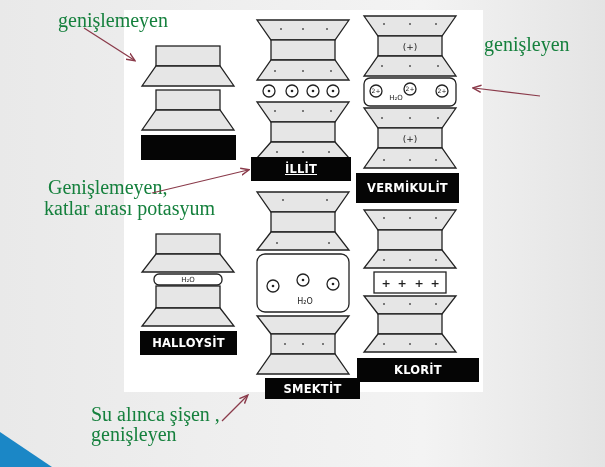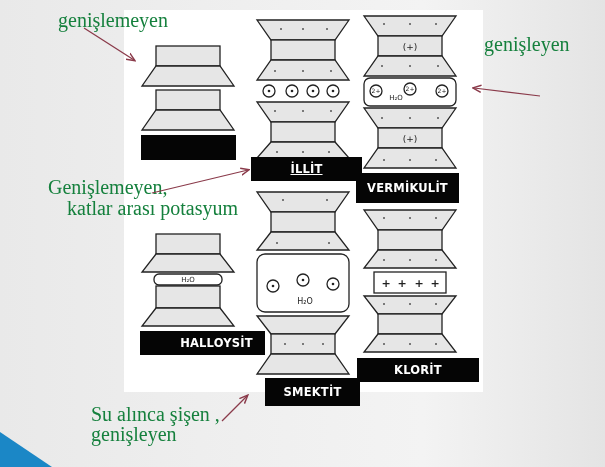--- a/index.html
+++ b/index.html
@@ -37,21 +37,21 @@
 </head>
 <body>
 
 <div class="corner"></div>
 
 <div class="panel"></div>
 
 <div class="annot" style="left:58px; top:10px;">genişlemeyen</div>
 <div class="annot" style="left:484px; top:34px;">genişleyen</div>
 <div class="annot" style="left:48px; top:177px;">Genişlemeyen,</div>
-<div class="annot" style="left:44px; top:198px;margin-left:23px;">katlar arası potasyum</div>
+<div class="annot" style="left:44px; top:198px;">katlar arası potasyum</div>
 <div class="annot" style="left:91px; top:404px;">Su alınca şişen ,</div>
 <div class="annot" style="left:91px; top:424px;">genişleyen</div>
 
 <svg class="arrows" width="605" height="467">
   <defs>
     <marker id="ah" markerWidth="8" markerHeight="8" refX="6" refY="4" orient="auto">
       <path d="M0,1 L7,4 L0,7" fill="none" stroke="#8a3a4a" stroke-width="1.2"></path>
     </marker>
   </defs>
   <line x1="84" y1="28" x2="134" y2="60" stroke="#8a3a4a" stroke-width="1.2" marker-end="url(#ah)"></line>
@@ -103,21 +103,21 @@
         <circle cx="78" cy="79" r="6"></circle>
     </g>
     <g fill="#222">
       <circle cx="14" cy="79" r="1.3"></circle>
         <circle cx="37" cy="79" r="1.3"></circle>
       <circle cx="58" cy="79" r="1.3"></circle>
         <circle cx="78" cy="79" r="1.3"></circle>
     </g>
   </svg>
 </div>
-<div class="label" style="left:251px; top:157px; width:111px; height:24px;text-decoration:underline;">İLLİT</div>
+<div class="label" style="left:251px; top:157px; width:100px; height:24px;text-decoration:underline;">İLLİT</div>
 
 <div class="mineral" style="left:362px; top:12px;">
   <svg width="100" height="160">
     <g fill="#e6e6e6" stroke="#222" stroke-width="1.3">
       <polygon points="2,4 94,4 80,24 16,24"></polygon>
       <rect x="16" y="24" width="64" height="20"></rect>
       <polygon points="16,44 80,44 94,64 2,64"></polygon>
       <polygon points="2,96 94,96 80,116 16,116"></polygon>
       <rect x="16" y="116" width="64" height="20"></rect>
       <polygon points="16,136 80,136 94,156 2,156"></polygon>
@@ -159,21 +159,21 @@
     <g fill="#e6e6e6" stroke="#222" stroke-width="1.3">
       <rect x="16" y="2" width="64" height="20"></rect>
       <polygon points="16,22 80,22 94,40 2,40"></polygon>
       <rect x="16" y="54" width="64" height="22"></rect>
       <polygon points="16,76 80,76 94,94 2,94"></polygon>
     </g>
     <rect x="14" y="42" width="68" height="11" rx="5" fill="#fff" stroke="#222" stroke-width="1.3"></rect>
     <text class="svgtxt" x="48" y="50" font-size="7" text-anchor="middle" fill="#222">H₂O</text>
   </svg>
 </div>
-<div class="label" style="left:140px; top:331px; width:97px; height:24px;padding-left:28px;">HALLOYSİT</div>
+<div class="label" style="left:140px; top:331px; width:97px; height:24px;">HALLOYSİT</div>
 
 <div class="mineral" style="left:255px; top:188px;">
   <svg width="100" height="190">
     <g fill="#e6e6e6" stroke="#222" stroke-width="1.3">
       <polygon points="2,4 94,4 80,24 16,24"></polygon>
       <rect x="16" y="24" width="64" height="20"></rect>
       <polygon points="16,44 80,44 94,62 2,62"></polygon>
       <polygon points="2,128 94,128 80,146 16,146"></polygon>
       <rect x="16" y="146" width="64" height="20"></rect>
       <polygon points="16,166 80,166 94,186 2,186"></polygon>
@@ -194,21 +194,21 @@
         <circle cx="78" cy="96" r="6"></circle>
     </g>
     <g fill="#222">
       <circle cx="18" cy="98" r="1.3"></circle>
         <circle cx="48" cy="92" r="1.3"></circle>
         <circle cx="78" cy="96" r="1.3"></circle>
     </g>
     <text class="svgtxt" x="50" y="116" font-size="8" text-anchor="middle" fill="#222">H₂O</text>
   </svg>
 </div>
-<div class="label" style="left:265px; top:378px; width:95px; height:28px;">SMEKTİT</div>
+<div class="label" style="left:265px; top:378px; width:95px; height:21px;">SMEKTİT</div>
 
 <div class="mineral" style="left:362px; top:206px;">
   <svg width="100" height="150">
     <g fill="#e6e6e6" stroke="#222" stroke-width="1.3">
       <polygon points="2,4 94,4 80,24 16,24"></polygon>
       <rect x="16" y="24" width="64" height="20"></rect>
       <polygon points="16,44 80,44 94,62 2,62"></polygon>
       <rect x="12" y="66" width="72" height="21" fill="#fff"></rect>
       <polygon points="2,90 94,90 80,108 16,108"></polygon>
       <rect x="16" y="108" width="64" height="20"></rect>

